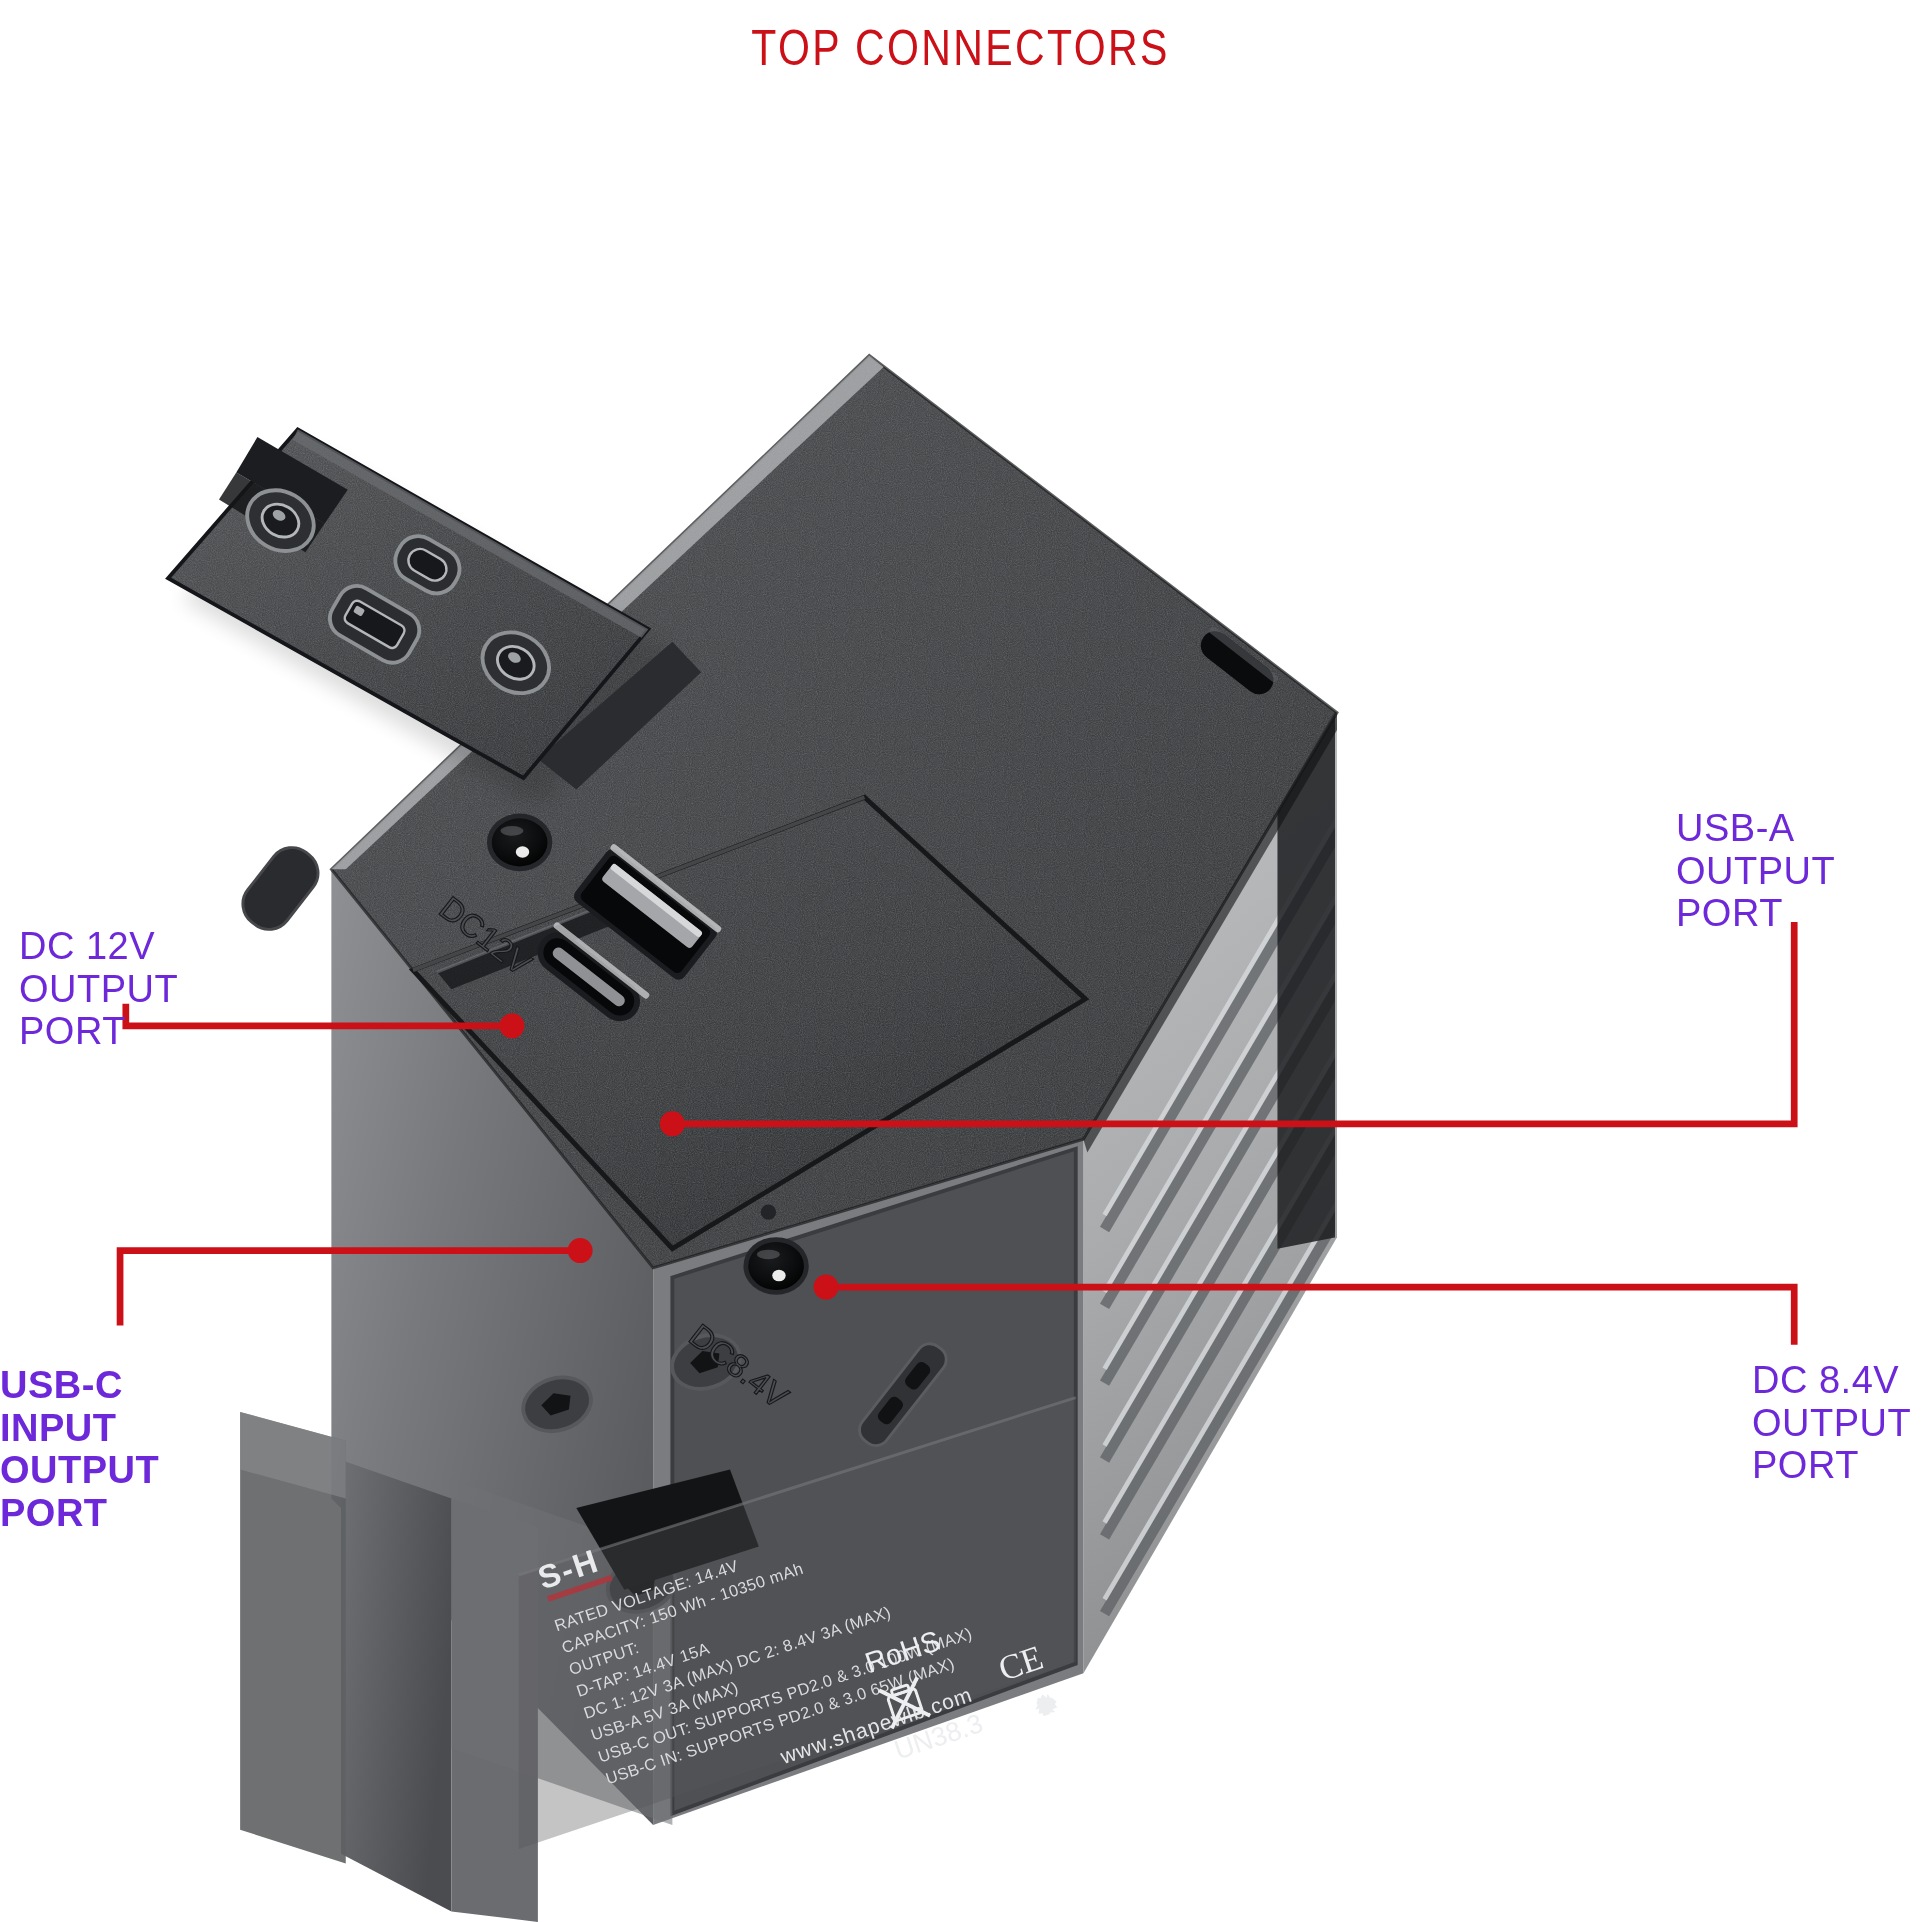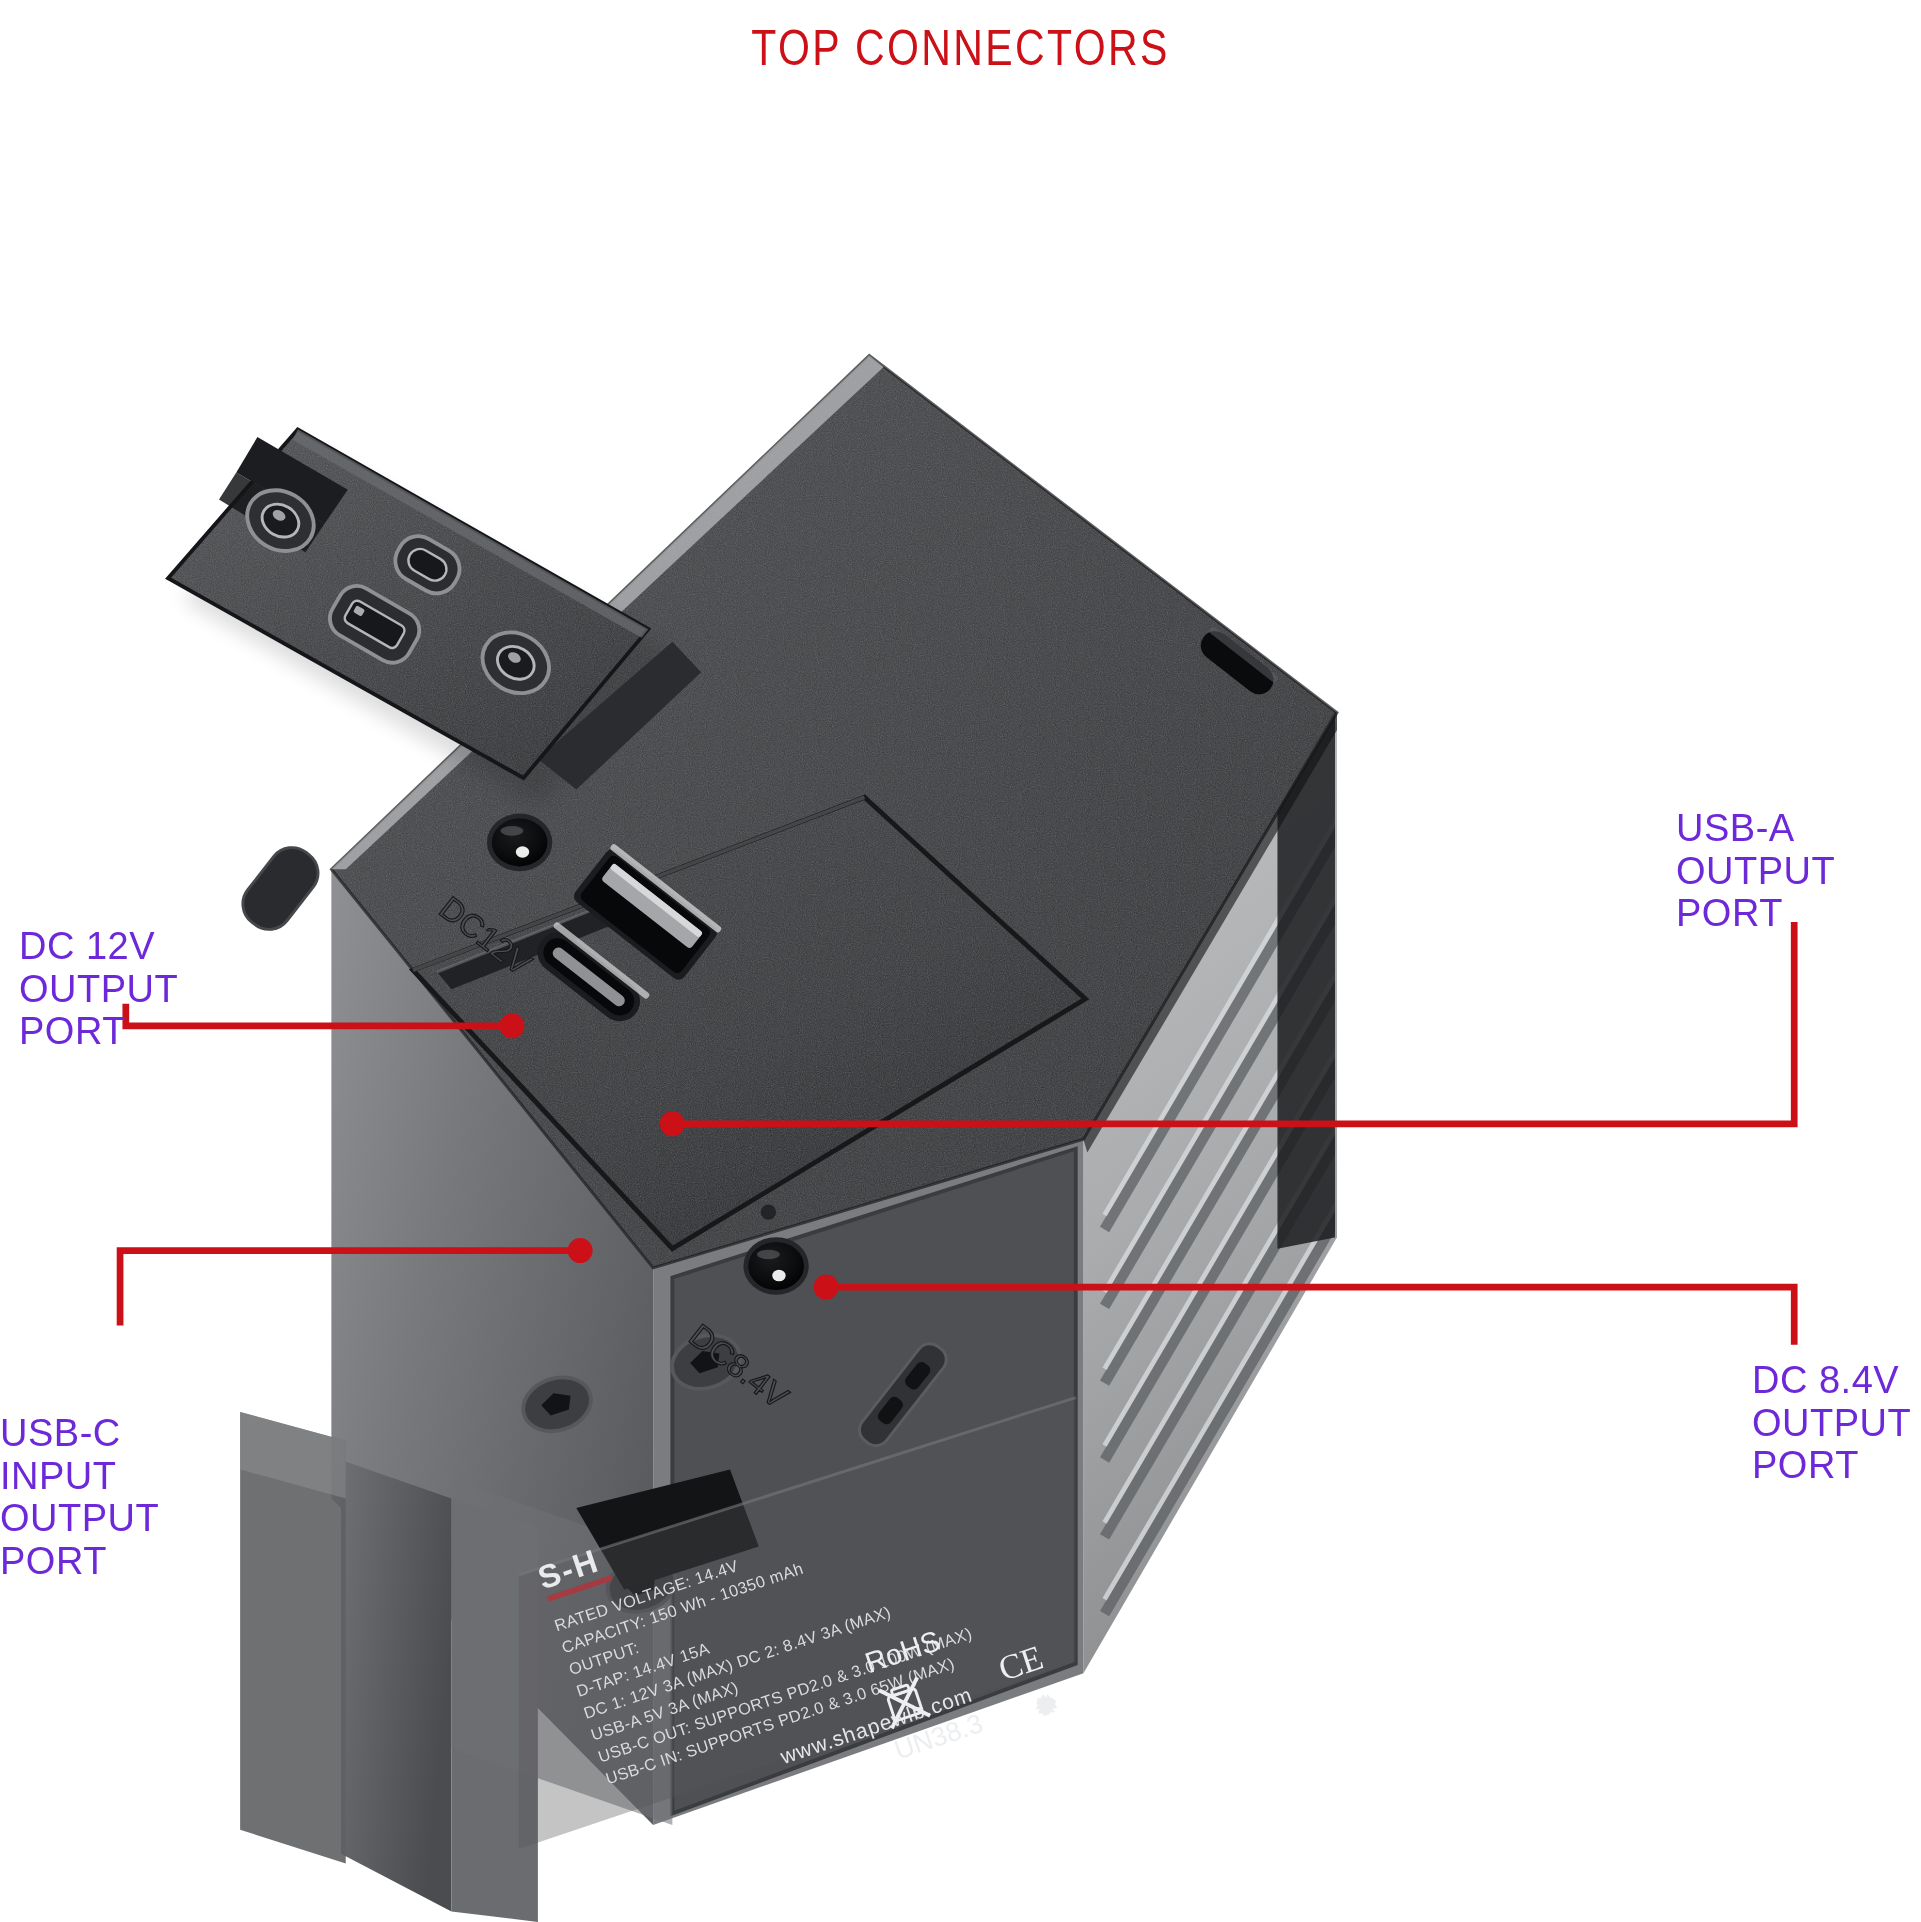--- a/index.html
+++ b/index.html
@@ -12,21 +12,21 @@
   .title{
     position:absolute;left:0;top:19px;width:1921px;text-align:center;
     color:#cc1018;font-size:50px;letter-spacing:2.9px;font-weight:400;
     transform:scaleX(.82);transform-origin:center top;
   }
 
   
   .callout{position:absolute;color:#6d28d9;font-size:38px;line-height:1.12;
            text-align:left;white-space:pre-line;letter-spacing:0.5px;}
   .cl-dc12{left:19px;top:925px;width:250px;}
-  .cl-usbc{left:0px;top:1412px;width:259px;}
+  .cl-usbc{left:0px;top:1364px;width:259px;font-weight:bold;}
   .cl-usba{left:1676px;top:807px;width:245px;}
   .cl-dc84{left:1752px;top:1359px;width:255px;}
 
   
   #leaders{position:absolute;left:0;top:0;width:1921px;height:1922px;pointer-events:none;}
 
   
   #product{position:absolute;left:0;top:0;width:1921px;height:1922px;}
 
   .noise{mix-blend-mode:overlay;opacity:.55;}

